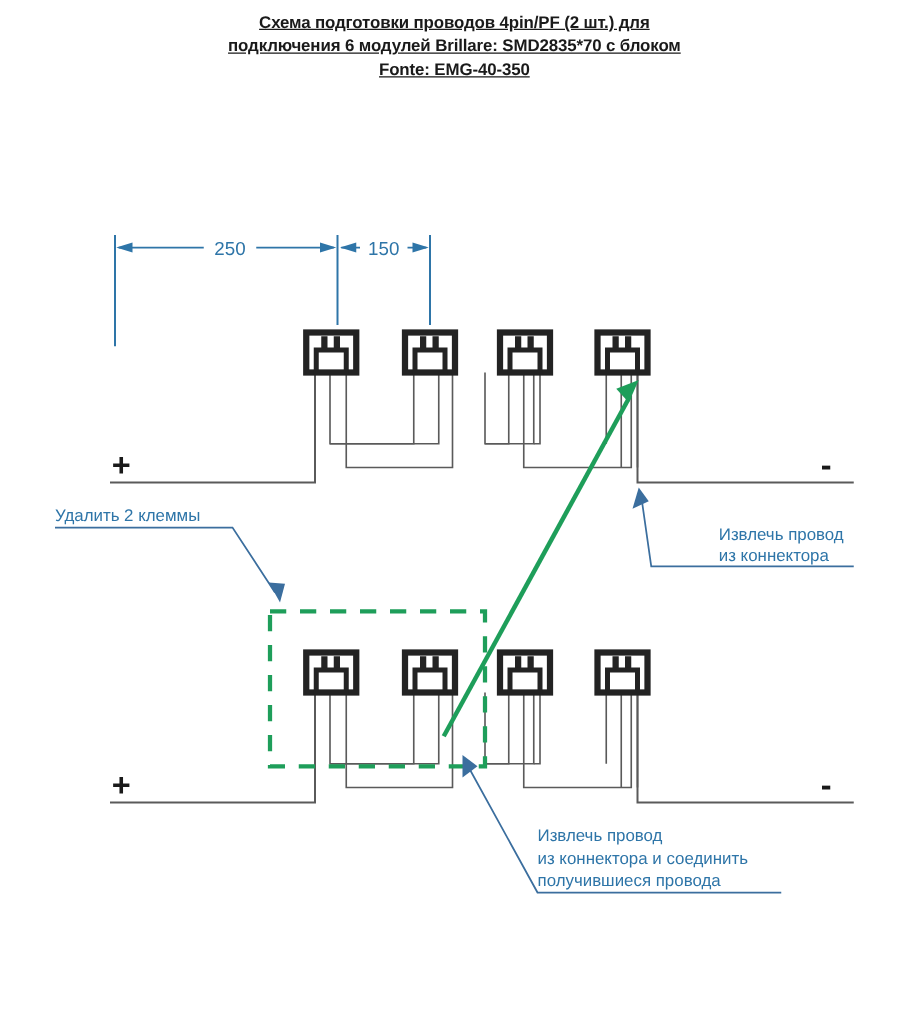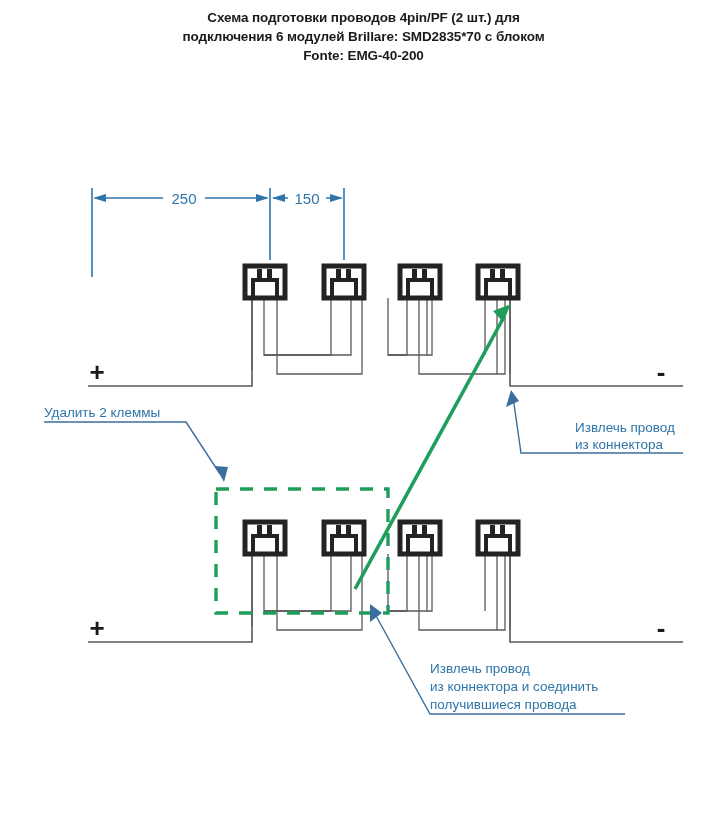--- a/index.html
+++ b/index.html
@@ -25,21 +25,21 @@
     left: 0;
     top: 8px;
     width: 727px;
     text-align: center;
     font-weight: bold;
     font-size: 13.5px;
     line-height: 19px;
     color: #1a1a1a;
     letter-spacing: -0.1px;
   }
-  .title-line { display: block; }
+  .title-line { display: block; text-decoration: underline; }
   svg#diagram {
     position: absolute;
     left: 0;
     top: 0;
   }
   text { font-family: "Liberation Sans", sans-serif; }
   .dim-text {
     font-size: 15px;
     fill: #2E75A8;
   }
@@ -54,21 +54,21 @@
   }
 </style>
 </head>
 <body>
 
 <div id="page">
 
   <div class="title-block">
     <span class="title-line">Схема подготовки проводов 4pin/PF (2 шт.) для</span>
     <span class="title-line">подключения 6 модулей Brillare: SMD2835*70 с блоком</span>
-    <span class="title-line">Fonte: EMG-40-200</span>
+    <span class="title-line">Fonte: EMG-40-350</span>
   </div>
 
   <svg id="diagram" width="727" height="827" viewBox="0 0 727 827">
 
     <g>
 
       <line x1="92" y1="188" x2="92" y2="277" stroke="#2E75A8" stroke-width="1.6"></line>
       <line x1="270" y1="188" x2="270" y2="260" stroke="#2E75A8" stroke-width="1.6"></line>
       <line x1="344" y1="188" x2="344" y2="260" stroke="#2E75A8" stroke-width="1.6"></line>
 

